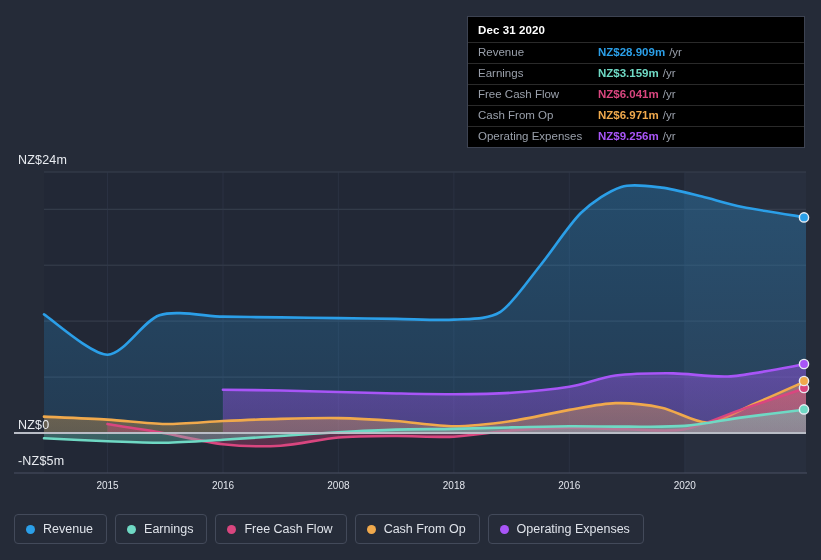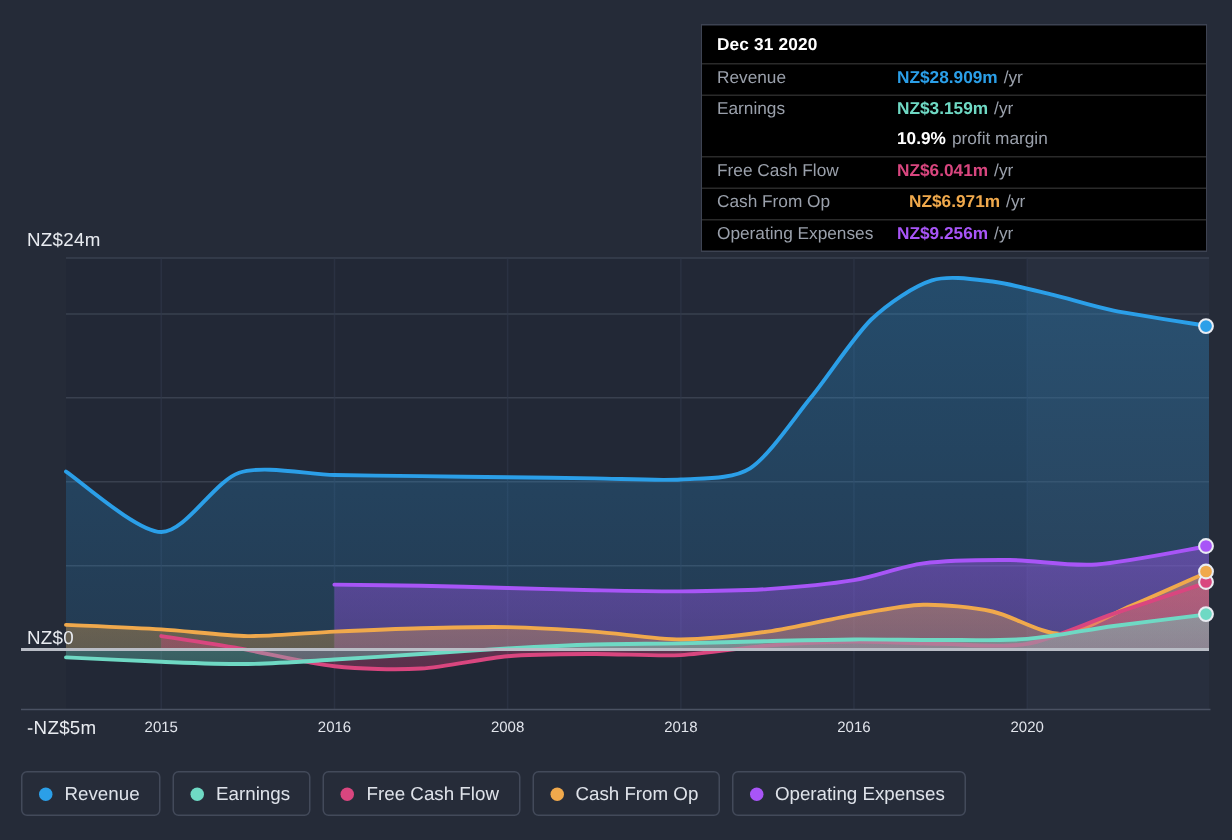--- a/index.html
+++ b/index.html
@@ -193,21 +193,21 @@
         </g>
         <g>
           <circle cx="804" cy="364.0" r="4.6" fill="#a855f7" stroke="#e9ecf2" stroke-width="1.4"></circle>
         </g>
       </svg>
   </div>
 
   <div id="y-labels">
       <div class="y-label" style="left: 18px; top: 153px;">NZ$24m</div>
       <div class="y-label" style="left: 18px; top: 418px;">NZ$0</div>
-      <div class="y-label" style="left: 18px; top: 478px; text-align: right;">-NZ$5m</div>
+      <div class="y-label" style="left: 18px; top: 454px; text-align: right;">-NZ$5m</div>
     </div>
   <div id="x-labels">
       <div class="x-label" style="left: 107.5px; top: 480px;">2015</div>
       <div class="x-label" style="left: 223px; top: 480px;">2016</div>
       <div class="x-label" style="left: 338.4px; top: 480px;">2008</div>
       <div class="x-label" style="left: 453.9px; top: 480px;">2018</div>
       <div class="x-label" style="left: 569.3px; top: 480px;">2016</div>
       <div class="x-label" style="left: 684.8px; top: 480px;">2020</div>
     </div>
 
@@ -215,31 +215,27 @@
     <div id="tt-title">Dec 31 2020</div>
     <div id="tt-rows">
         <div class="tt-row">
           <div class="tt-key">Revenue</div>
           <div class="tt-val" style="color: rgb(43, 159, 232);">NZ$28.909m<span class="tt-unit">/yr</span></div>
         </div>
         <div class="tt-row">
           <div class="tt-key">Earnings</div>
           <div class="tt-val" style="color: rgb(111, 217, 196);">NZ$3.159m<span class="tt-unit">/yr</span></div>
         </div>
-        <div class="tt-row no-rule">
-          <div class="tt-key"></div>
-          <div class="tt-val" style="color: rgb(255, 255, 255);">10.9%<span class="tt-unit">profit margin</span></div>
-        </div>
         <div class="tt-row">
           <div class="tt-key">Free Cash Flow</div>
           <div class="tt-val" style="color: rgb(217, 70, 127);">NZ$6.041m<span class="tt-unit">/yr</span></div>
         </div>
         <div class="tt-row">
           <div class="tt-key">Cash From Op</div>
-          <div class="tt-val" style="color: rgb(240, 169, 76); margin-left: 8px;">NZ$6.971m<span class="tt-unit">/yr</span></div>
+          <div class="tt-val" style="color: rgb(240, 169, 76);">NZ$6.971m<span class="tt-unit">/yr</span></div>
         </div>
         <div class="tt-row">
           <div class="tt-key">Operating Expenses</div>
           <div class="tt-val" style="color: rgb(168, 85, 247);">NZ$9.256m<span class="tt-unit">/yr</span></div>
         </div>
       </div>
   </div>
 
   <div id="legend">
       <div class="legend-item">

